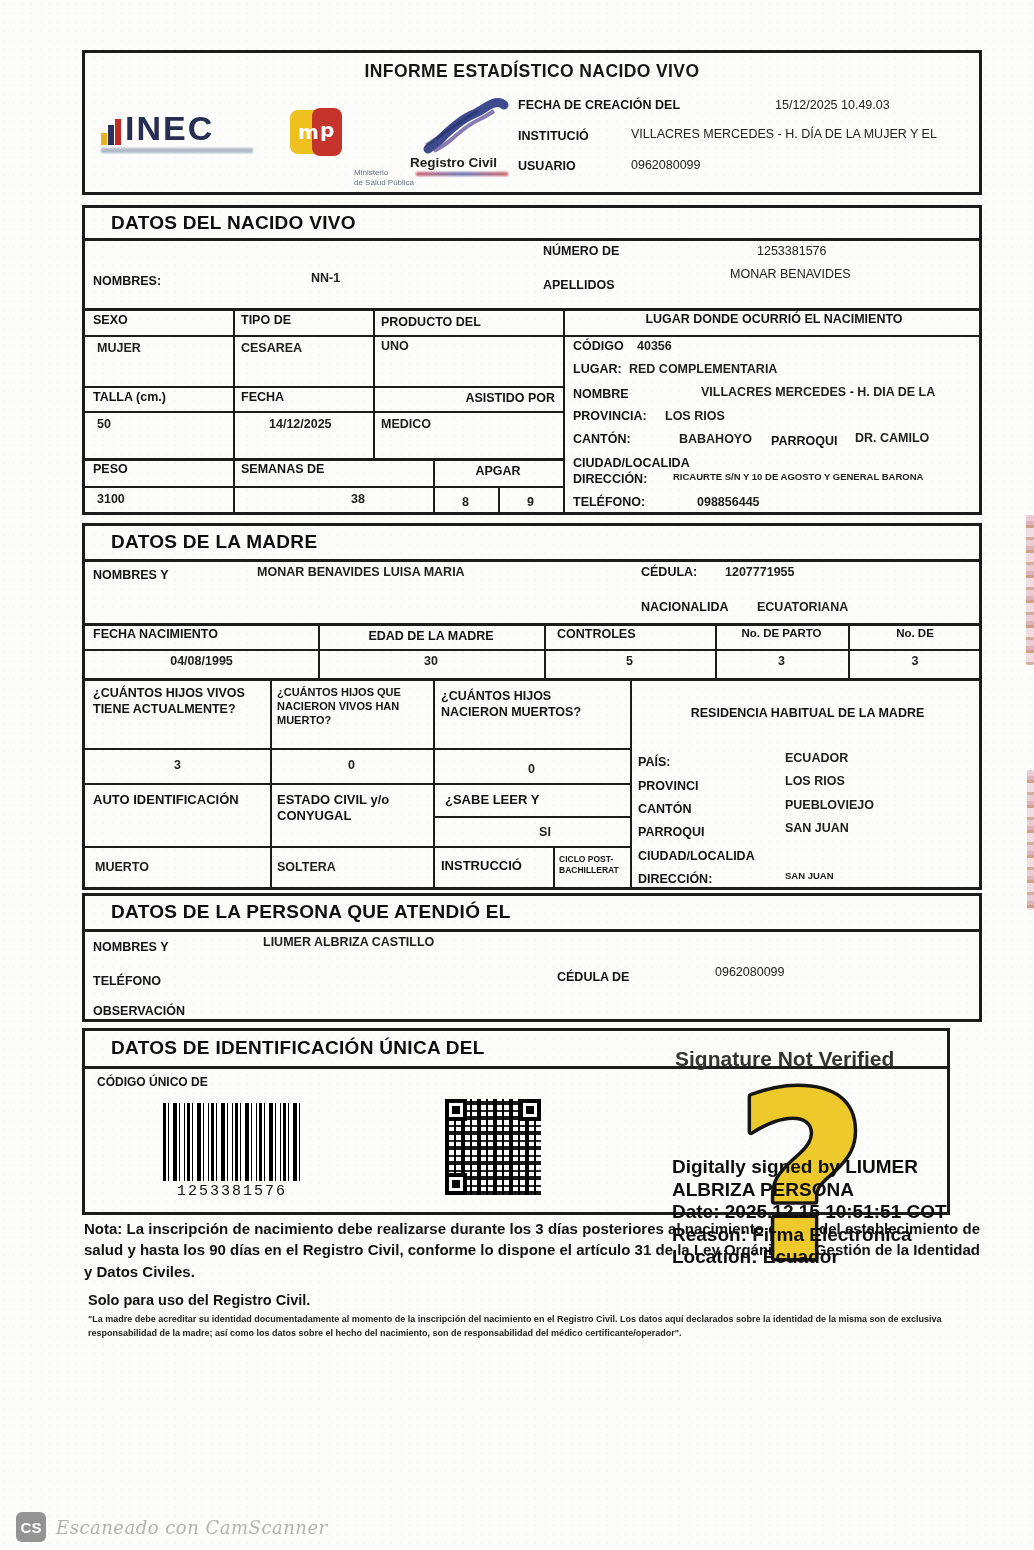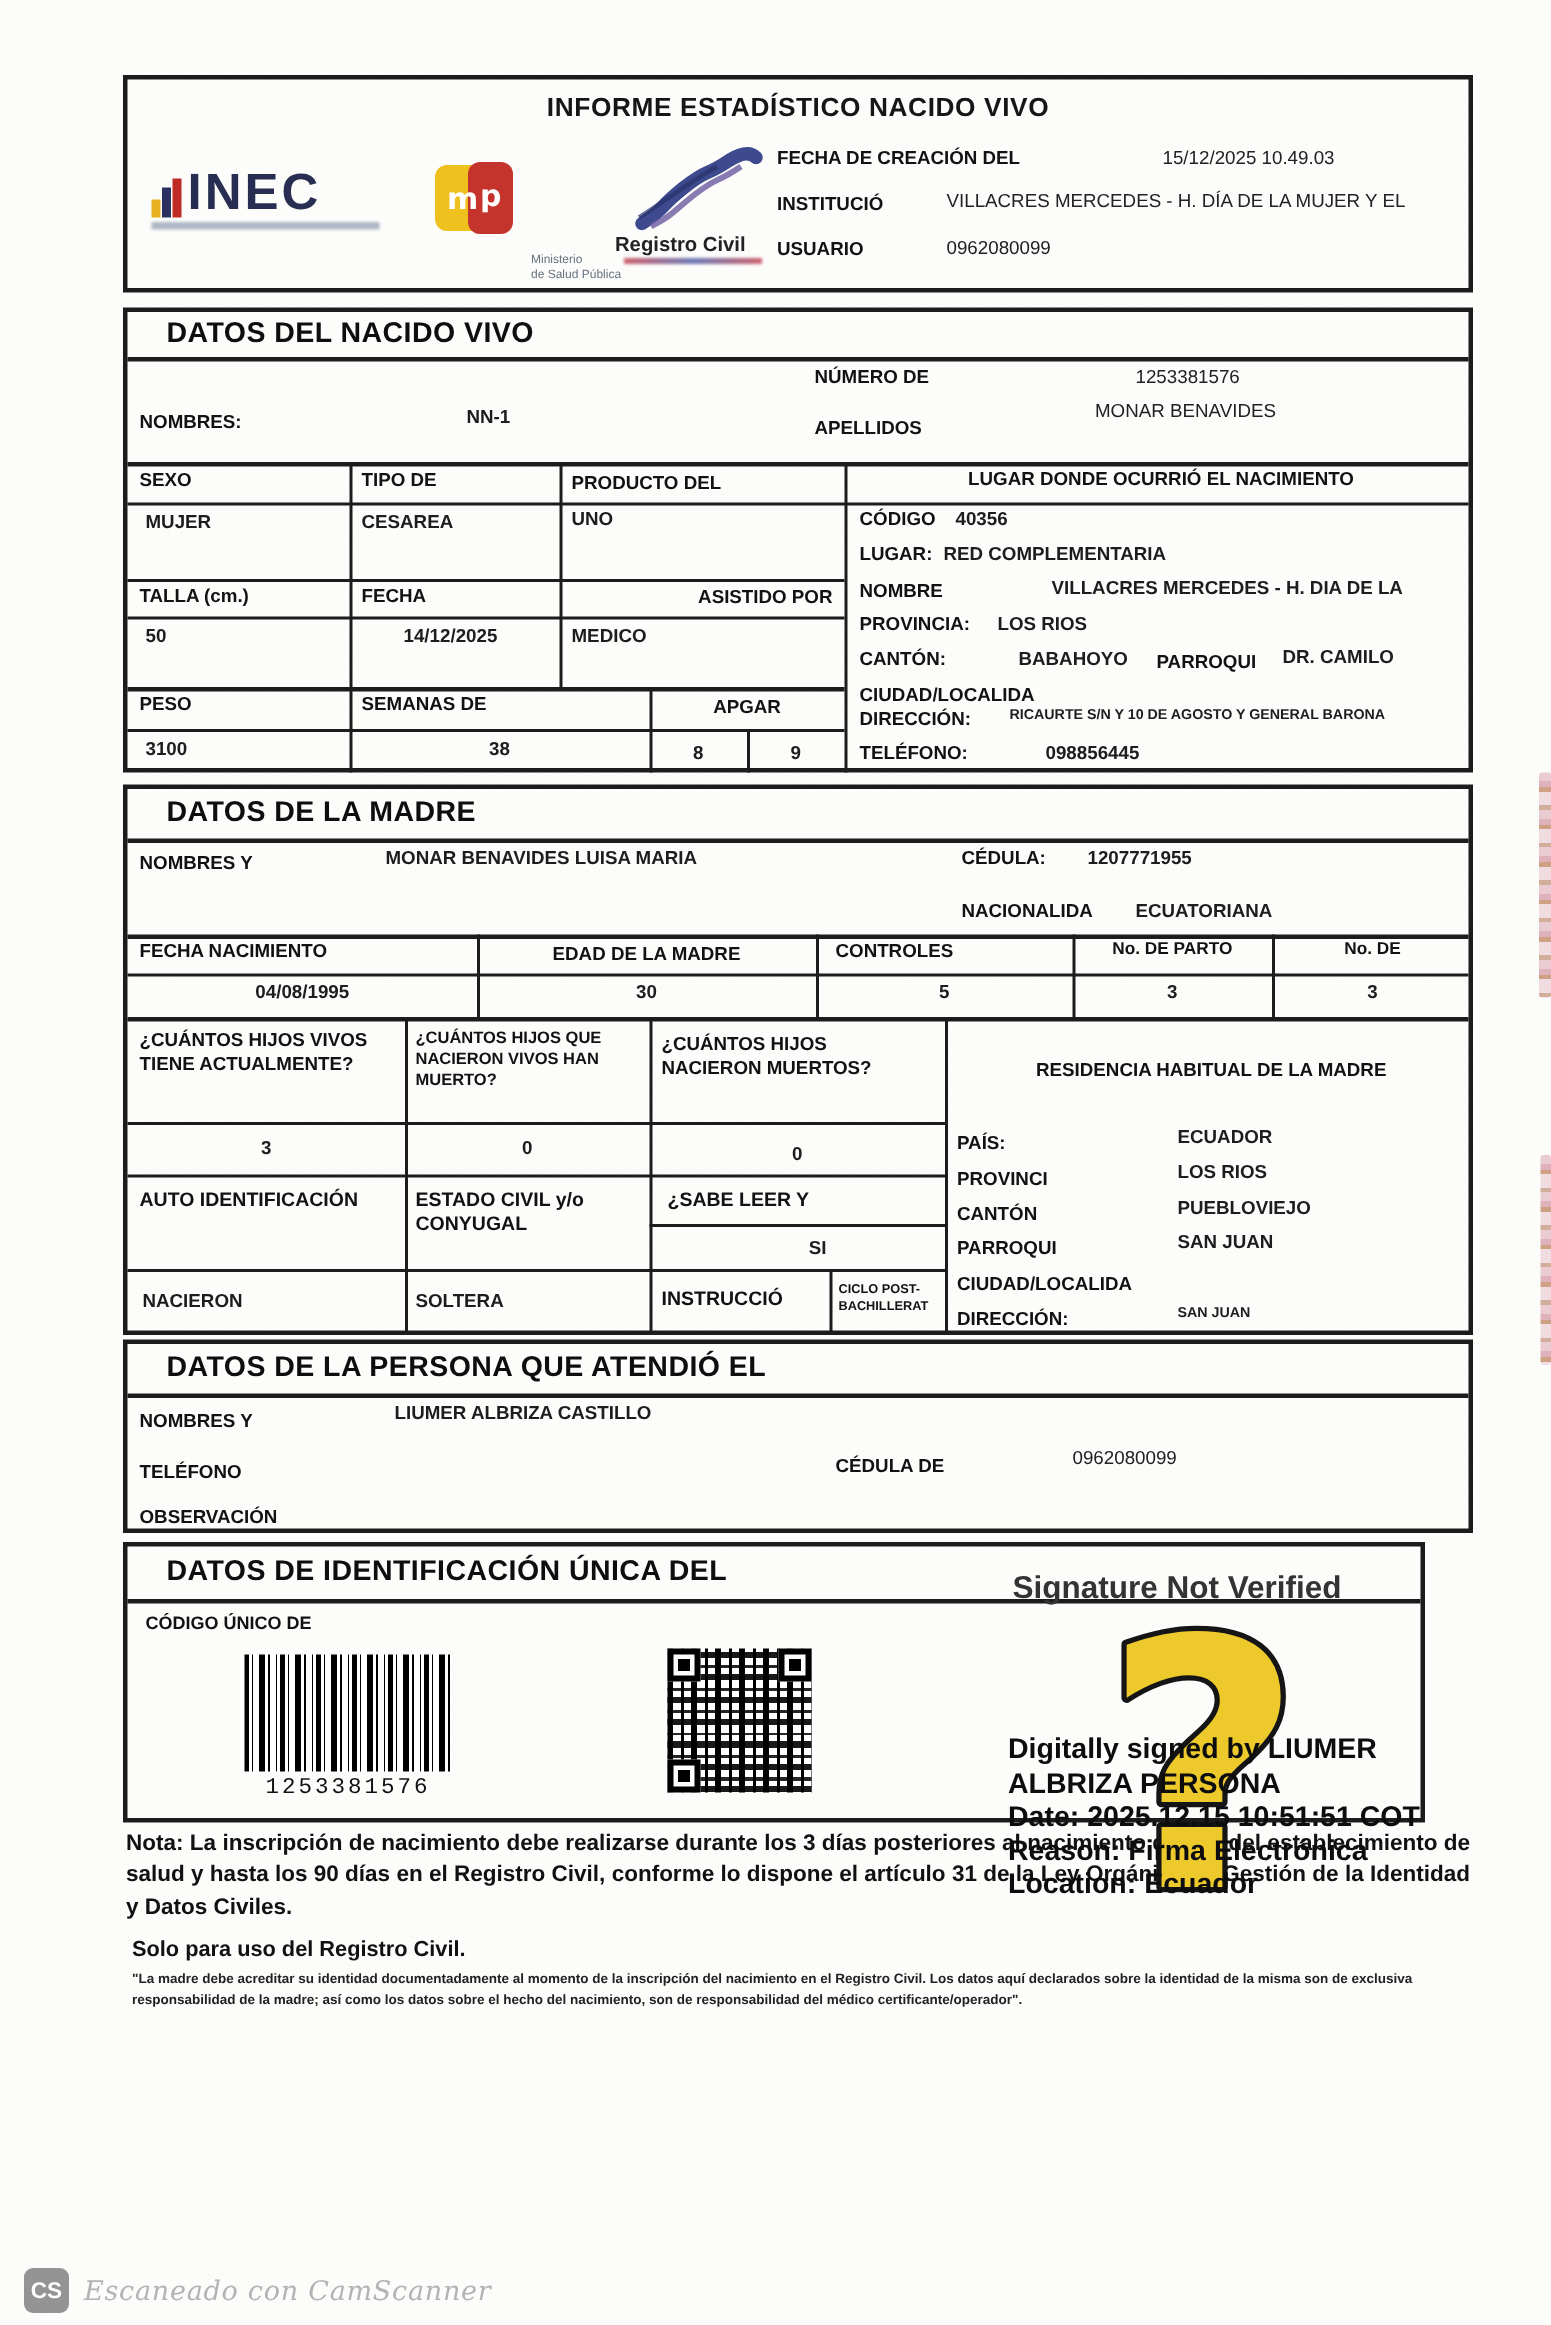--- a/index.html
+++ b/index.html
@@ -140,21 +140,21 @@
     <div class="abs lbl" style="left:156px;top:182px;">FECHA</div>
     <div class="abs lbl" style="left:330px;top:183px;width:140px;text-align:right;">ASISTIDO POR</div>
     <div class="abs val" style="left:12px;top:209px;">50</div>
     <div class="abs val" style="left:184px;top:209px;">14/12/2025</div>
     <div class="abs val" style="left:296px;top:209px;">MEDICO</div>
 
     <div class="abs lbl" style="left:8px;top:254px;">PESO</div>
     <div class="abs lbl" style="left:156px;top:254px;">SEMANAS DE</div>
     <div class="abs lbl ctr" style="left:348px;width:130px;top:256px;">APGAR</div>
     <div class="abs val" style="left:12px;top:284px;">3100</div>
-    <div class="abs val ctr" style="left:148px;width:200px;top:284px;">38</div>
+    <div class="abs val ctr" style="left:148px;width:200px;top:284px;padding-left:25px;">38</div>
     <div class="abs val ctr" style="left:348px;width:65px;top:287px;">8</div>
     <div class="abs val ctr" style="left:413px;width:65px;top:287px;">9</div>
 
     <div class="abs lbl ctr" style="left:478px;width:422px;top:104px;">LUGAR DONDE OCURRIÓ EL NACIMIENTO</div>
     <div class="abs lbl" style="left:488px;top:131px;">CÓDIGO</div>
     <div class="abs val" style="left:552px;top:131px;">40356</div>
     <div class="abs lbl" style="left:488px;top:154px;">LUGAR:</div>
     <div class="abs val" style="left:544px;top:154px;">RED COMPLEMENTARIA</div>
     <div class="abs lbl" style="left:488px;top:179px;">NOMBRE</div>
     <div class="abs val" style="left:616px;top:177px;">VILLACRES MERCEDES - H. DIA DE LA</div>
@@ -217,21 +217,21 @@
 
     <div class="abs val ctr" style="left:0;width:185px;top:232px;">3</div>
     <div class="abs val ctr" style="left:185px;width:163px;top:232px;">0</div>
     <div class="abs val ctr" style="left:348px;width:197px;top:236px;">0</div>
 
     <div class="abs lbl" style="left:8px;top:266px;font-size:13px;">AUTO IDENTIFICACIÓN</div>
     <div class="abs lbl wrap" style="left:192px;top:266px;width:120px;font-size:13px;">ESTADO CIVIL y/o CONYUGAL</div>
     <div class="abs lbl" style="left:360px;top:266px;font-size:13px;">¿SABE LEER Y</div>
     <div class="abs val ctr" style="left:400px;width:120px;top:299px;">SI</div>
 
-    <div class="abs val" style="left:10px;top:334px;">NACIERON</div>
+    <div class="abs val" style="left:10px;top:334px;">MUERTO</div>
     <div class="abs val" style="left:192px;top:334px;">SOLTERA</div>
     <div class="abs lbl" style="left:356px;top:332px;font-size:13px;">INSTRUCCIÓ</div>
     <div class="abs lbl wrap" style="left:474px;top:328px;width:68px;font-size:8.5px;">CICLO POST-BACHILLERAT</div>
 
     <div class="abs lbl" style="left:553px;top:229px;">PAÍS:</div>
     <div class="abs val" style="left:700px;top:225px;">ECUADOR</div>
     <div class="abs lbl" style="left:553px;top:253px;">PROVINCI</div>
     <div class="abs val" style="left:700px;top:248px;">LOS RIOS</div>
     <div class="abs lbl" style="left:553px;top:276px;">CANTÓN</div>
     <div class="abs val" style="left:700px;top:272px;">PUEBLOVIEJO</div>

